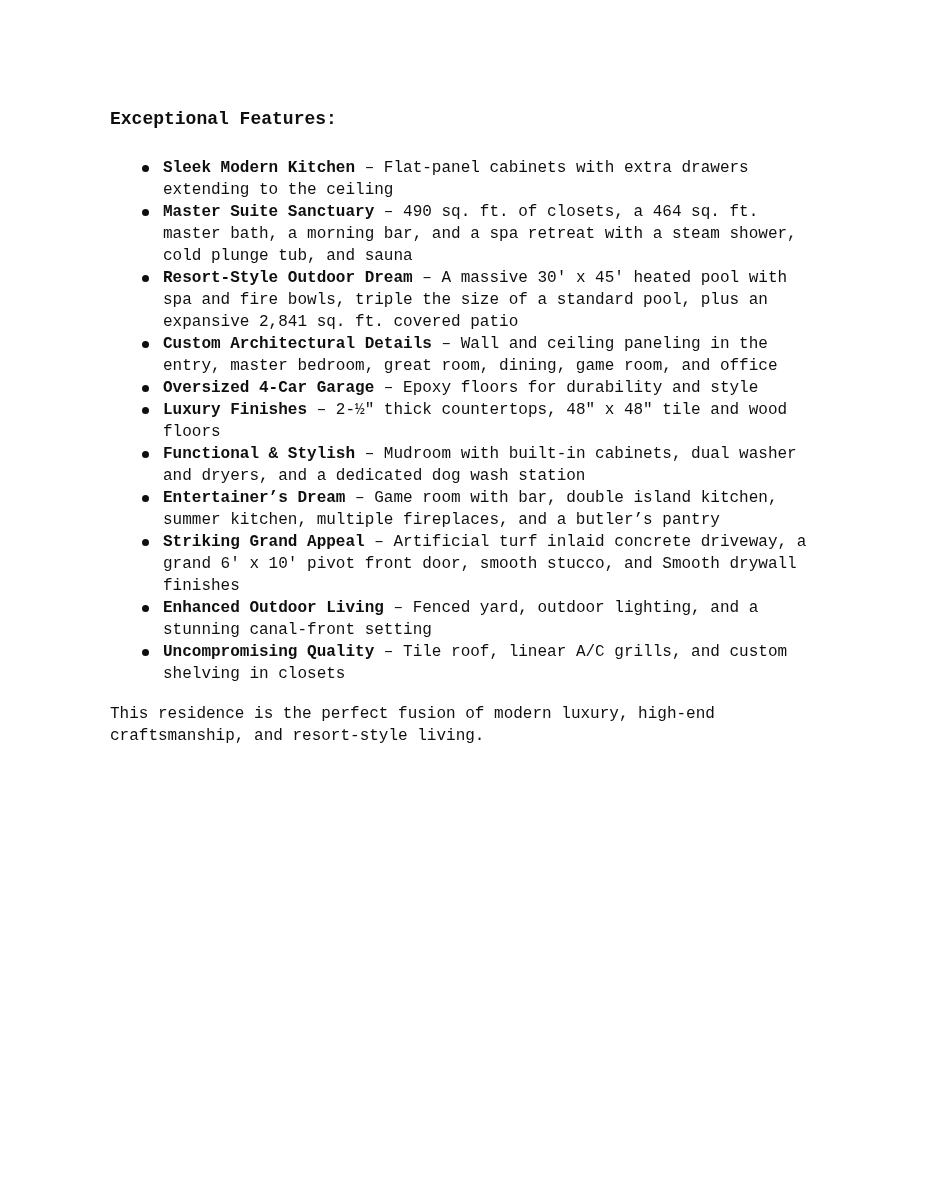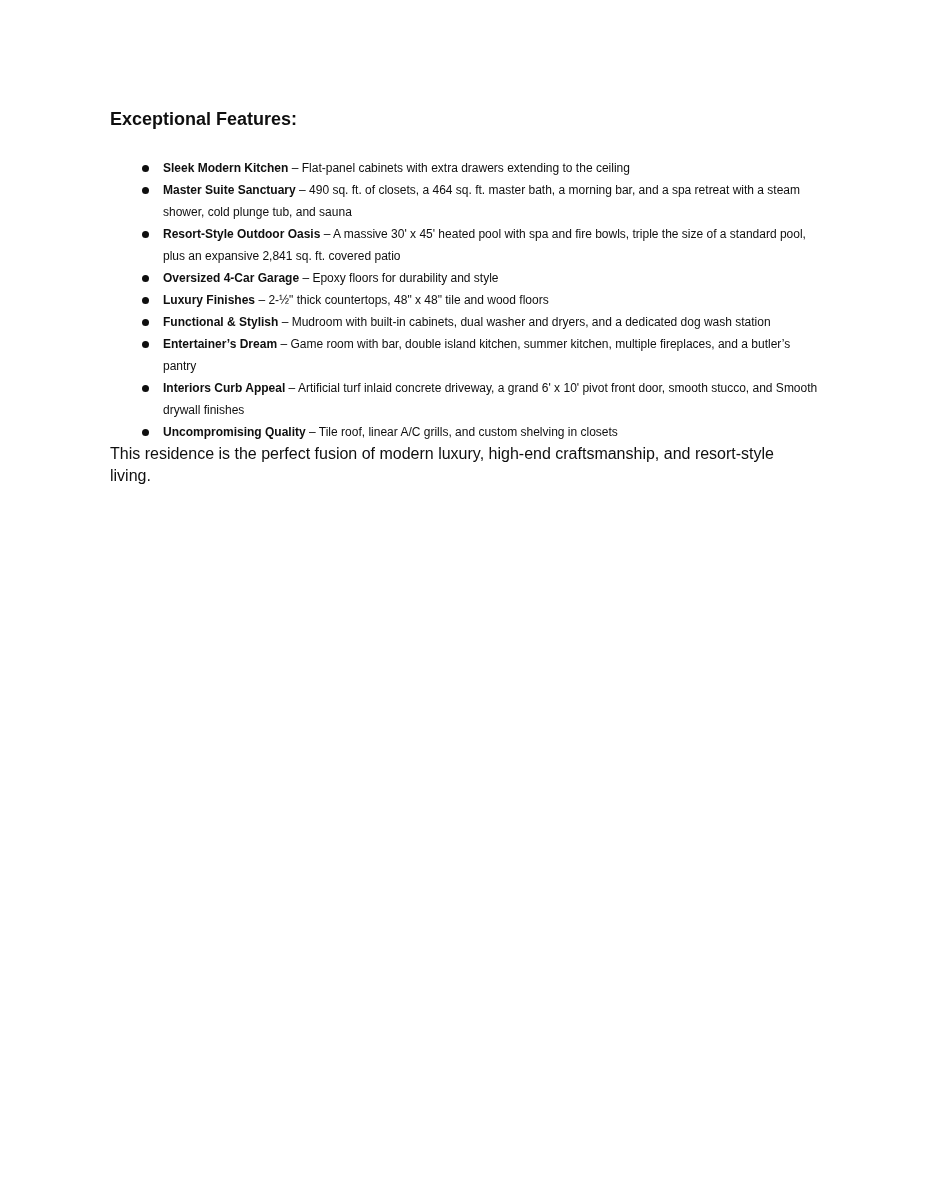--- a/index.html
+++ b/index.html
@@ -7,32 +7,32 @@
     width: 927px;
     height: 1200px;
     background: #ffffff;
     overflow: hidden;
   }
   .page {
     width: 927px;
     height: 1200px;
     background: #ffffff;
     color: #0f0f0f;
-    font-family: Liberation Sans, sans-serif;
+    font-family: Liberation Mono, monospace;
     padding: 108px 108px 0 110px;
   }
   .heading {
     font-size: 18px;
     line-height: 22px;
     font-weight: bold;
     margin: 0 0 27px 0;
   }
   .features {
     list-style: none;
-    font-size: 12px;
+    font-size: 16px;
     line-height: 22px;
   }
   .feature {
     position: relative;
     padding-left: 53px;
   }
   .bullet {
     position: absolute;
     left: 32px;
     top: 7.5px;
@@ -40,20 +40,21 @@
     height: 7px;
     border-radius: 50%;
     background: #0f0f0f;
   }
   .feature-title {
     font-weight: bold;
   }
   .closing {
     font-size: 16px;
     line-height: 22px;
+    margin-top: 18px;
   }
 </style>
 </head>
 <body>
 
 <div class="page">
   <h1 class="heading">Exceptional Features:</h1>
 
   <ul class="features">
     <li class="feature">
@@ -61,22 +62,27 @@
       <span class="feature-title">Sleek Modern Kitchen</span>
       <span class="feature-desc">– Flat-panel cabinets with extra drawers extending to the ceiling</span>
     </li>
     <li class="feature">
       <span class="bullet"></span>
       <span class="feature-title">Master Suite Sanctuary</span>
       <span class="feature-desc">– 490 sq. ft. of closets, a 464 sq. ft. master bath, a morning bar, and a spa retreat with a steam shower, cold plunge tub, and sauna</span>
     </li>
     <li class="feature">
       <span class="bullet"></span>
-      <span class="feature-title">Resort-Style Outdoor Oasis</span>
+      <span class="feature-title">Resort-Style Outdoor Dream</span>
       <span class="feature-desc">– A massive 30' x 45' heated pool with spa and fire bowls, triple the size of a standard pool, plus an expansive 2,841 sq. ft. covered patio</span>
+    </li>
+    <li class="feature">
+      <span class="bullet"></span>
+      <span class="feature-title">Custom Architectural Details</span>
+      <span class="feature-desc">– Wall and ceiling paneling in the entry, master bedroom, great room, dining, game room, and office</span>
     </li>
     <li class="feature">
       <span class="bullet"></span>
       <span class="feature-title">Oversized 4-Car Garage</span>
       <span class="feature-desc">– Epoxy floors for durability and style</span>
     </li>
     <li class="feature">
       <span class="bullet"></span>
       <span class="feature-title">Luxury Finishes</span>
       <span class="feature-desc">– 2-½" thick countertops, 48" x 48" tile and wood floors</span>
@@ -86,22 +92,27 @@
       <span class="feature-title">Functional &amp; Stylish</span>
       <span class="feature-desc">– Mudroom with built-in cabinets, dual washer and dryers, and a dedicated dog wash station</span>
     </li>
     <li class="feature">
       <span class="bullet"></span>
       <span class="feature-title">Entertainer’s Dream</span>
       <span class="feature-desc">– Game room with bar, double island kitchen, summer kitchen, multiple fireplaces, and a butler’s pantry</span>
     </li>
     <li class="feature">
       <span class="bullet"></span>
-      <span class="feature-title">Interiors Curb Appeal</span>
+      <span class="feature-title">Striking Grand Appeal</span>
       <span class="feature-desc">– Artificial turf inlaid concrete driveway, a grand 6' x 10' pivot front door, smooth stucco, and Smooth drywall finishes</span>
+    </li>
+    <li class="feature">
+      <span class="bullet"></span>
+      <span class="feature-title">Enhanced Outdoor Living</span>
+      <span class="feature-desc">– Fenced yard, outdoor lighting, and a stunning canal-front setting</span>
     </li>
     <li class="feature">
       <span class="bullet"></span>
       <span class="feature-title">Uncompromising Quality</span>
       <span class="feature-desc">– Tile roof, linear A/C grills, and custom shelving in closets</span>
     </li>
   </ul>
 
   <p class="closing">This residence is the perfect fusion of modern luxury, high-end craftsmanship, and resort-style living.</p>
 </div>

